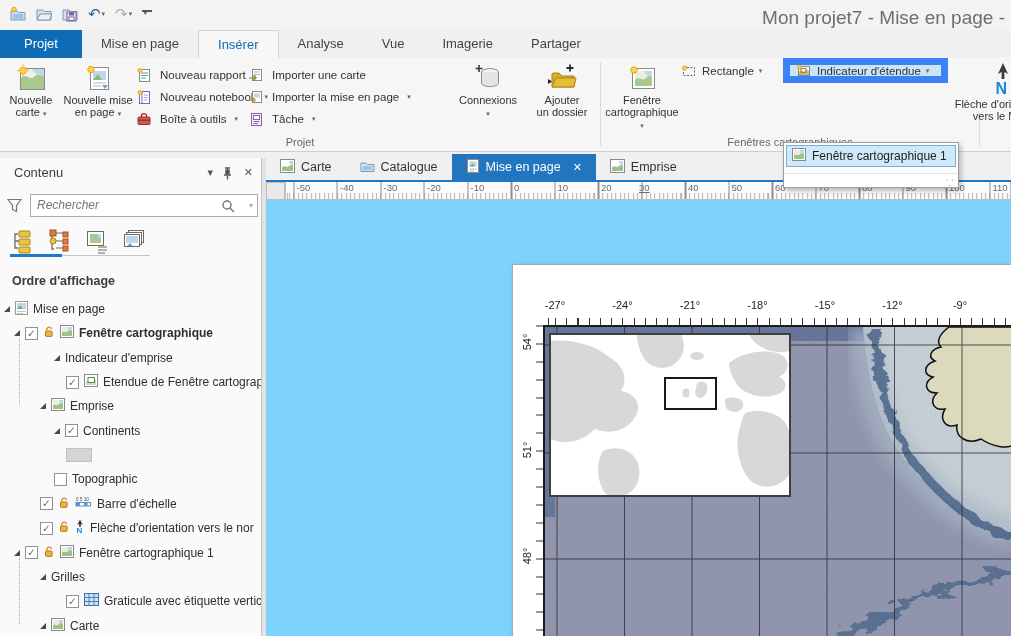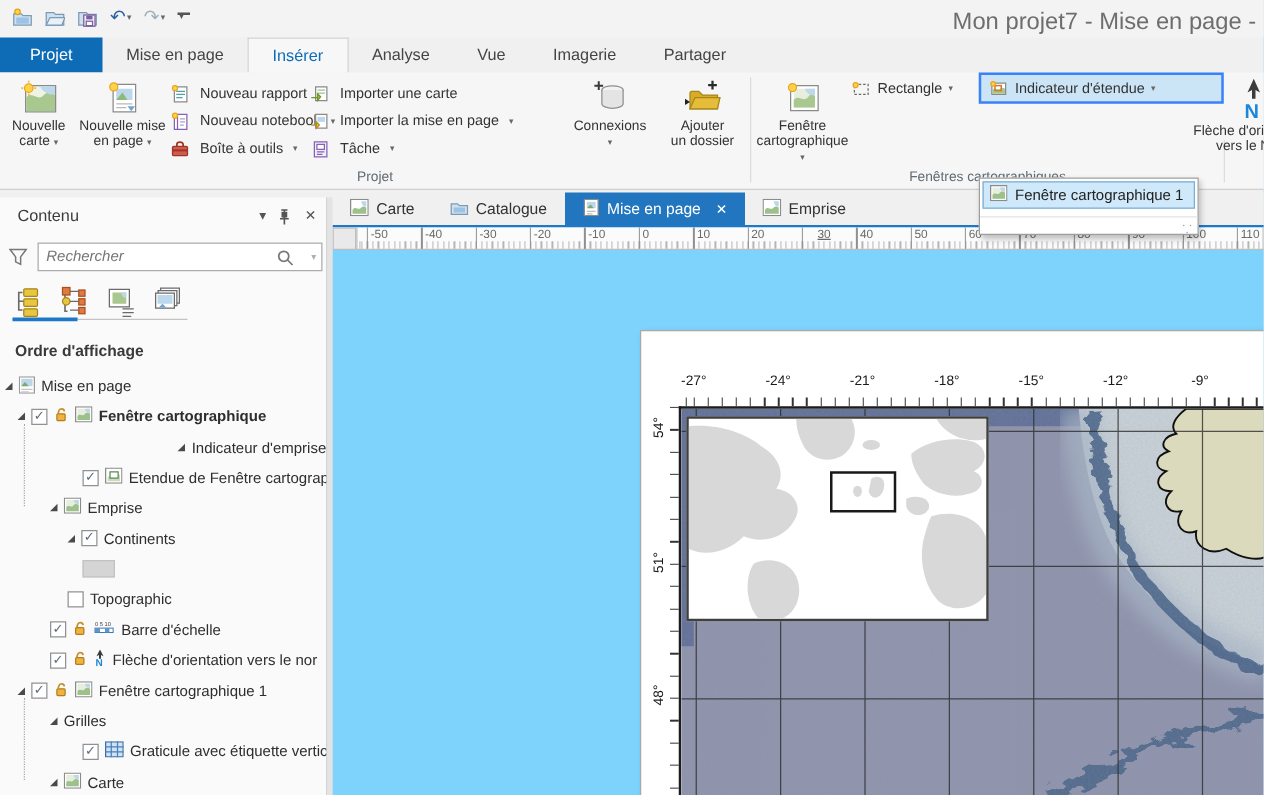--- a/index.html
+++ b/index.html
@@ -24,21 +24,21 @@
   .rtab.active { background:#f7f7f7; color:#0e6cb6; border:1px solid #d4d4d4; border-bottom:none; }
 
   
   #ribbon { position:absolute; left:0; top:58px; width:1011px; height:94px; background:#f6f6f6; border-bottom:1px solid #cfcfcf; }
   .bigbtn { position:absolute; top:2px; height:88px; text-align:center; font-size:11px; color:#333; }
   .bigbtn .blabel { line-height:12px; }
   .smallbtn { position:absolute; height:19px; display:flex; align-items:center; gap:8px; font-size:11.5px; color:#333; white-space:nowrap; }
   .gsep { position:absolute; top:4px; height:84px; width:1px; background:#dcdcdc; }
   .glabel { position:absolute; top:78px; font-size:11px; color:#5f6a72; text-align:center; }
   .icon16 { width:16px; height:16px; display:inline-block; }
-  #btn-indicateur { position:absolute; left:783px; top:0px; width:196px; height:25px; background:#cbe4f6; border:2px solid #3b82f6; display:flex; align-items:center; gap:5px; padding:0 6px; font-size:11.5px; }
+  #btn-indicateur { position:absolute; left:783px; top:0px; width:165px; height:25px; background:#cbe4f6; border:7px solid #3b82f6; display:flex; align-items:center; gap:5px; padding:0 6px; font-size:11.5px; }
   #btn-rectangle { position:absolute; left:681px; top:3px; height:20px; display:flex; align-items:center; gap:5px; font-size:11.5px; }
   #btn-north { position:absolute; left:940px; top:2px; width:125px; height:88px; text-align:center; font-size:11px; color:#333; }
 
   
   #extent-dropdown { position:absolute; left:783px; top:84px; width:176px; height:46px; background:#fff; border:1px solid #9e9e9e; box-shadow:2px 3px 5px rgba(0,0,0,.25); z-index:50; }
   .dd-item { margin:2px; height:22px; display:flex; align-items:center; gap:6px; padding:0 5px; background:#cfe9fb; border:1px solid #77aed4; font-size:12px; color:#222; }
   .dd-grip { position:absolute; right:2px; bottom:1px; width:10px; height:10px; color:#9a9a9a; font-size:9px; letter-spacing:-1px; }
   .dd-sep { position:absolute; left:0; right:0; bottom:13px; border-top:1px solid #e4e4e4; }
 
   
@@ -363,21 +363,21 @@
 <div id="corner"></div>
 <div id="hruler">
     <span class="hnum" style="left: 10.5px;">-50</span>
     <span class="hnum" style="left: 54px;">-40</span>
     <span class="hnum" style="left: 97.5px;">-30</span>
     <span class="hnum" style="left: 141px;">-20</span>
     <span class="hnum" style="left: 184.5px;">-10</span>
     <span class="hnum" style="left: 228px;">0</span>
     <span class="hnum" style="left: 271.5px;">10</span>
     <span class="hnum" style="left: 315px;">20</span>
-    <span class="hnum" style="left: 368px; text-decoration: underline;">30</span>
+    <span class="hnum" style="left: 353px; text-decoration: underline;">30</span>
     <span class="hnum" style="left: 402px;">40</span>
     <span class="hnum" style="left: 445.5px;">50</span>
     <span class="hnum" style="left: 489px;">60</span>
     <span class="hnum" style="left: 532.5px;">70</span>
     <span class="hnum" style="left: 576px;">80</span>
     <span class="hnum" style="left: 619.5px;">90</span>
     <span class="hnum" style="left: 663px;">100</span>
     <span class="hnum" style="left: 706.5px;">110</span>
   </div>
 <div id="vruler">
@@ -548,21 +548,21 @@
             <rect x="2.5" y="6" width="6.6" height="5.4" rx="0.8" fill="#f2b33e" stroke="#b07e20"></rect>
           </svg></span>
         <span><svg width="14" height="13" viewBox="0 0 14 13">
             <rect x="0.5" y="0.5" width="13" height="12" fill="#fff" stroke="#8b8b8b"></rect>
             <rect x="2" y="2" width="10" height="9" fill="#e8eede"></rect>
             <path d="M2,8 C4,5 6,9 8,6 C10,4 12,6 12,6 L12,11 L2,11 Z" fill="#9dc18b"></path>
             <path d="M8,2 L12,2 L12,5 C10,6 8,4 8,2 Z" fill="#bcd6ea"></path>
           </svg></span>
         <span class="tlabel bold">Fenêtre cartographique</span>
       </div>
-      <div class="trow" style="top: 48.7px; padding-left: 54px; justify-content: flex-end;">
+      <div class="trow" style="top: 48.7px; padding-left: 54px;">
         <span class="exp"></span>
         <span class="tlabel">Indicateur d'emprise</span>
       </div>
       <div class="trow" style="top: 73.05px; padding-left: 66px;">
         <span class="cb">✓</span>
         <span><svg width="14" height="13" viewBox="0 0 14 13">
             <rect x="0.5" y="0.5" width="13" height="12" fill="#fff" stroke="#8b8b8b"></rect>
             <path d="M2,8 C4,5 6,9 8,6 C10,4 12,6 12,6 L12,11 L2,11 Z" fill="#c9dcbc"></path>
             <rect x="4" y="3.5" width="6.5" height="5" fill="#fff" stroke="#5a8a52"></rect>
           </svg></span>

